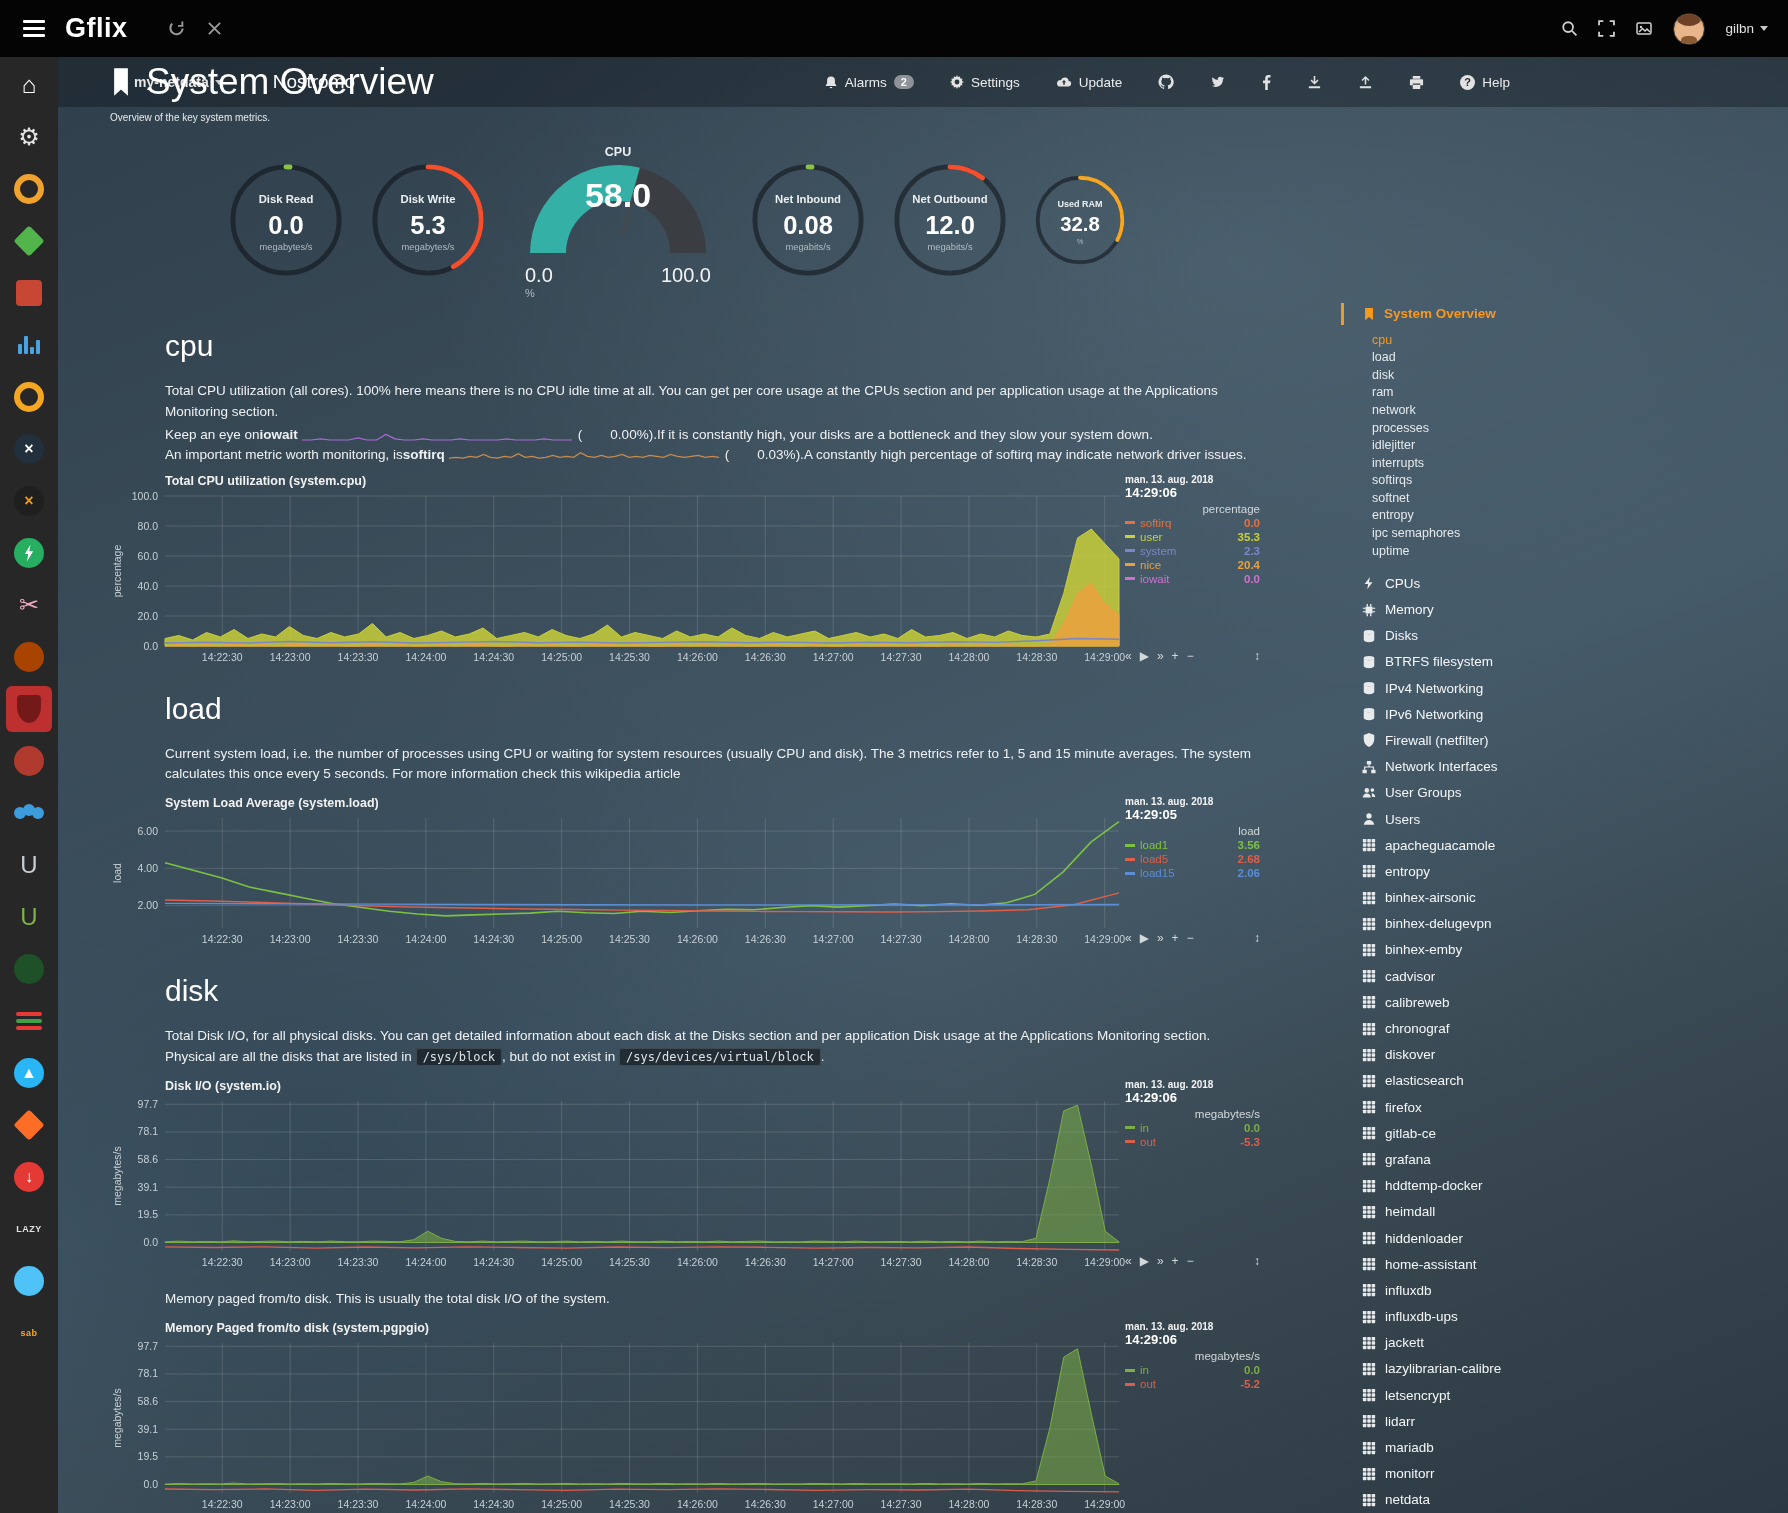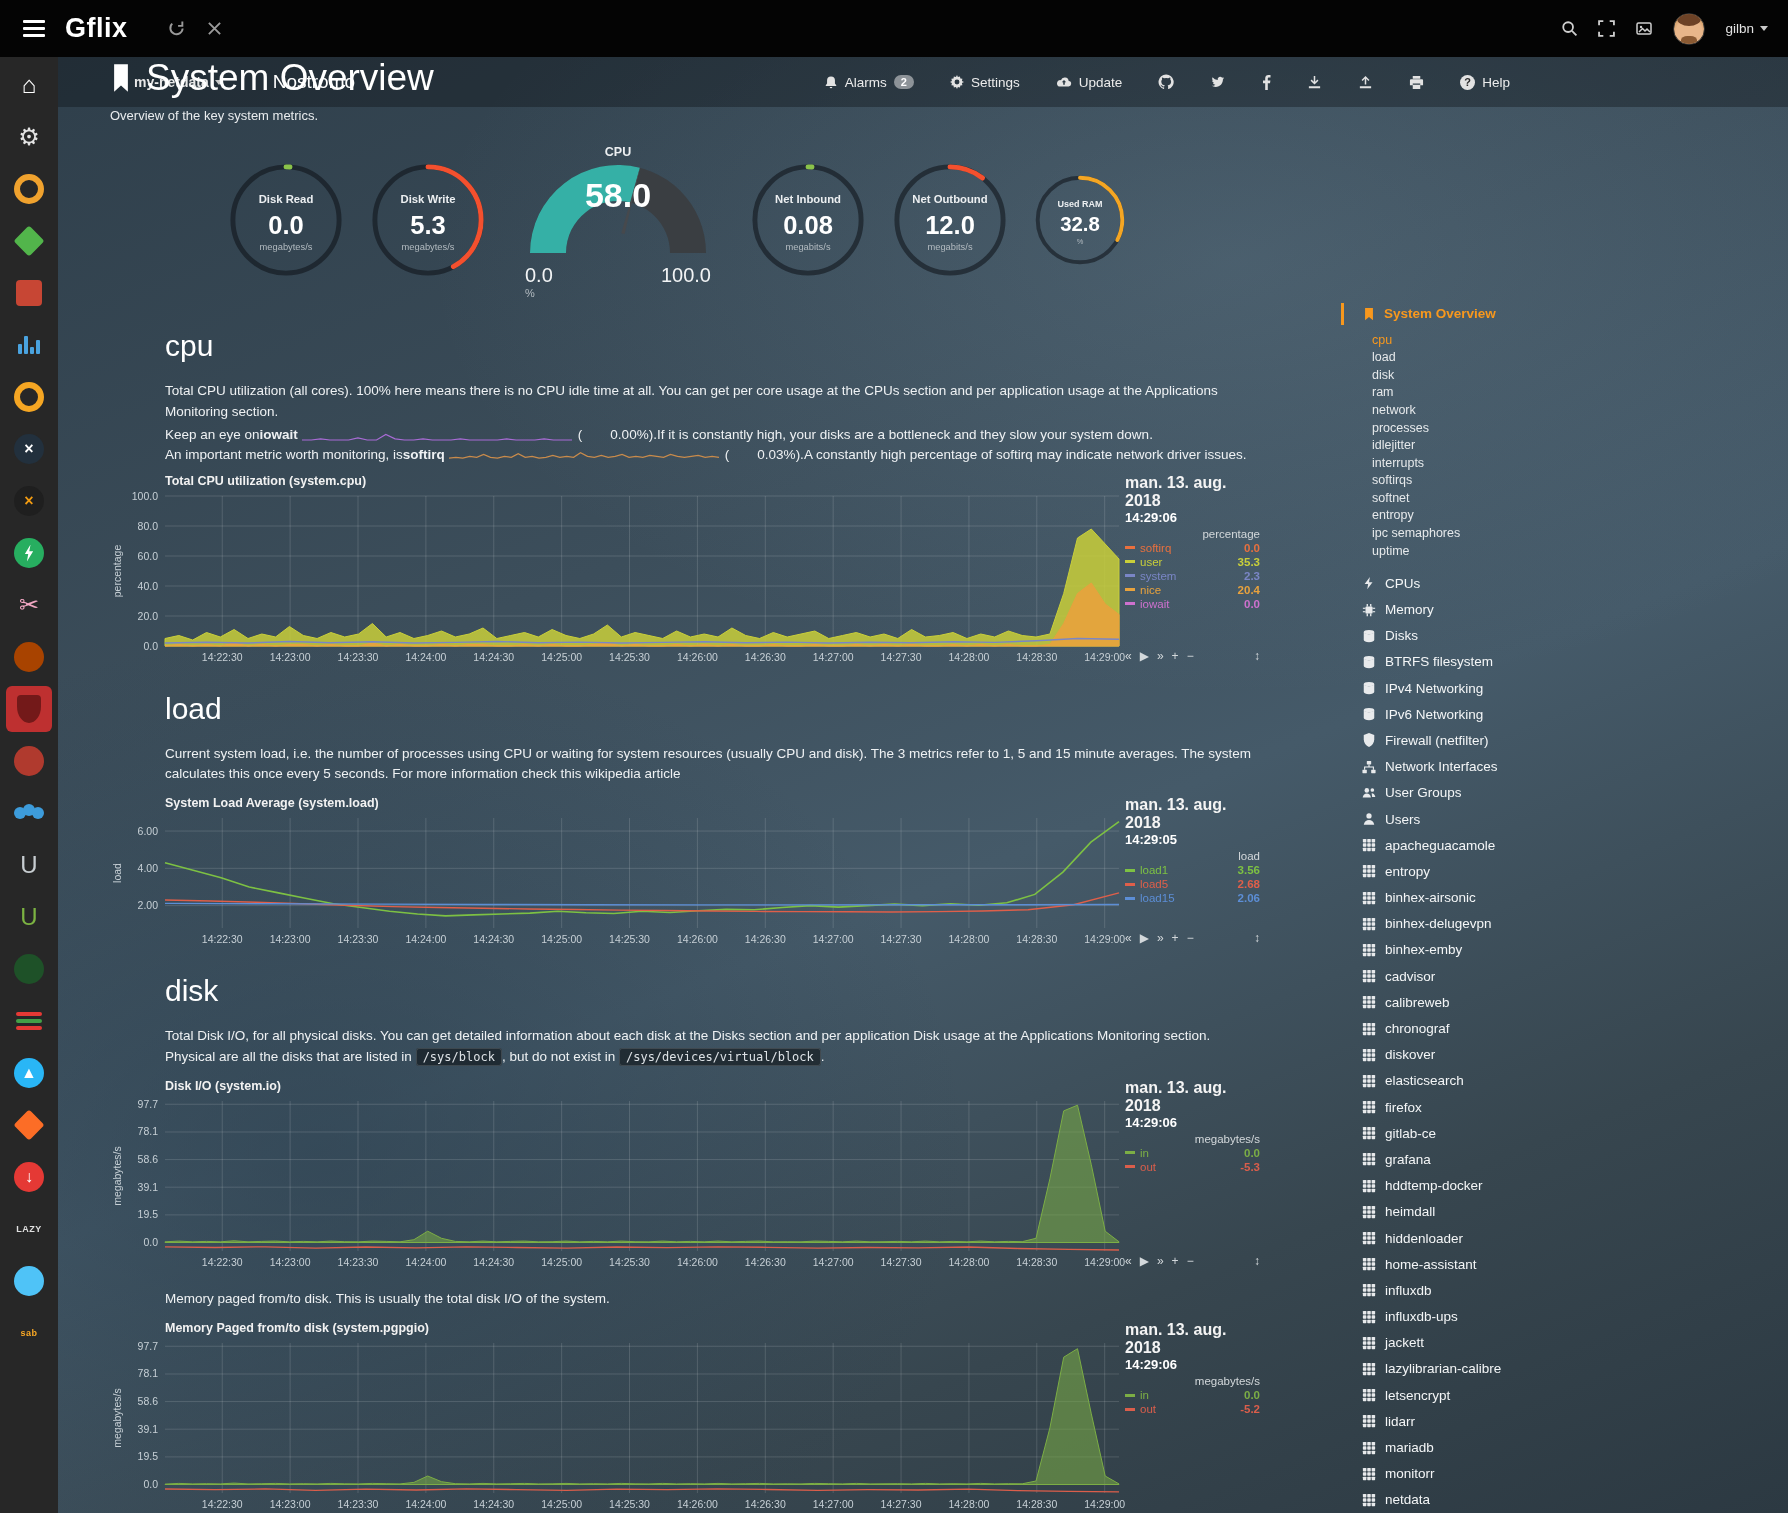--- a/index.html
+++ b/index.html
@@ -58,21 +58,21 @@
   .nd-item { display:flex; align-items:center; gap:7px; font-size:13.5px; color:#ececec; cursor:pointer; background:none; border:none; }
   .nd-item svg { fill:#e2e2e2; }
   .badge { background:#8d9398; color:#fff; border-radius:9px; padding:1px 7px; font-size:11px; font-weight:bold; }
   .q-icon { width:15px; height:15px; border-radius:50%; background:#e2e2e2; color:#2b2b2b; font-size:11px; font-weight:bold; display:flex; align-items:center; justify-content:center; }
 
   .content { position:absolute; top:50px; left:0; right:0; bottom:0; display:flex; align-items:flex-end;gap:28px; }
   .dash { width:1255px; flex:0 0 auto; padding:14px 0 0 52px; }
 
   .page-head h1 { font-size:37px; font-weight:400; color:#fff; margin:0; display:flex; align-items:center; gap:14px; }
   .page-head .bm { fill:#fff; }
-  .subtitle { font-size:13px; color:#e9eceE; margin-top:9px; }
+  .subtitle { font-size:10px; color:#e9eceE; margin-top:9px; }
 
   .gauges { display:flex; align-items:center; justify-content:center; gap:24px; margin:18px 70px 0 0; }
   .gauge { cursor:crosshair; }
   .g-label { fill:#eceff1; font-size:11.5px; font-weight:bold; text-anchor:middle; }
   .g-value { fill:#ffffff; font-size:26px; font-weight:bold; text-anchor:middle; }
   .g-unit  { fill:#b3bbc0; font-size:9.5px; text-anchor:middle; }
   .g-big-label { fill:#eceff1; font-size:12.5px; font-weight:bold; text-anchor:middle; }
   .g-big-value { fill:#ffffff; font-size:34px; font-weight:bold; text-anchor:middle; }
   .g-minmax { fill:#f2f4f5; font-size:20px; }
   .g-pct { fill:#b3bbc0; font-size:11px; }
@@ -85,21 +85,21 @@
   .pv-open { margin-left:2px; }
   .pv-val { padding-left:28px; }
   .code { background:rgba(0,0,0,.45); border:1px solid rgba(255,255,255,.14); border-radius:3px; padding:1px 6px; font-family:"DejaVu Sans Mono", monospace; font-size:12px; color:#dde2e6; }
 
   .chart-block { margin-top:12px; display:flex; width:1150px; }
   .plot-col { width:1015px; flex:0 0 auto; }
   .chart-title { font-size:12.5px; font-weight:bold; color:#f2f2f2; margin:0 0 2px 55px; }
   .chart-svg { display:block; cursor:crosshair; }
   .chart-svg text { fill:#c7d0d6; font-size:10.5px; font-family:"Liberation Sans", sans-serif; }
   .legend-col { width:135px; flex:0 0 auto; display:flex; flex-direction:column; font-size:11.5px; padding-top:0; }
-  .l-date { color:#f4f4f4; font-size:16px; font-weight:bold; }
+  .l-date { color:#f4f4f4; font-size:10px; font-weight:bold; }
   .l-time { color:#ffffff; font-size:13px; font-weight:bold; }
   .l-units { text-align:right; color:#d3d8db; margin-top:3px; }
   .l-row { display:flex; align-items:center; margin-top:2px; cursor:pointer; }
   .l-dash { width:10px; height:3px; margin-right:5px; flex:0 0 auto; }
   .l-val { margin-left:auto; font-weight:bold; }
   .toolbar { margin-top:auto; display:flex; align-items:center; gap:8px; color:#d3d8db; font-size:12px; padding-bottom:3px; }
   .toolbar span { cursor:pointer; }
   .tb-resize { margin-left:auto; }
 
   

